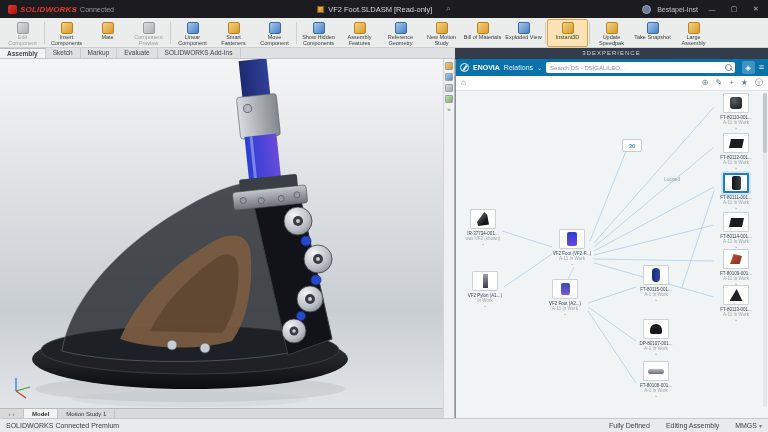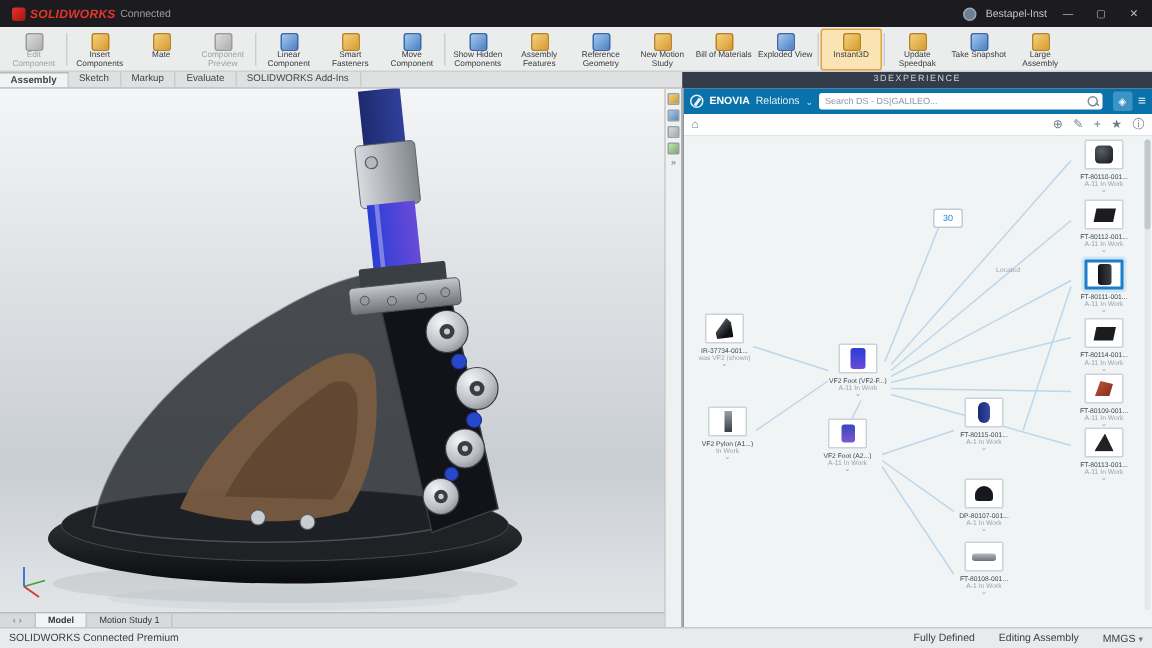--- a/index.html
+++ b/index.html
@@ -116,20 +116,25 @@
 </head>
 <body>
 
 <div class="app">
 
   <div class="titlebar">
     <div class="logo">
       <span class="logo-glyph"></span>
       <span class="brand">SOLIDWORKS</span>
       <span class="brand-suffix">Connected</span>
+    </div>
+    <div class="doc-cluster">
+      <span class="doc-icon"></span>
+      <span class="doc-title">VF2 Foot.SLDASM [Read-only]</span>
+      <span class="tb-search">⌕</span>
     </div>
     <div class="tb-right">
       <span class="avatar"></span>
       <span class="user-name">Bestapel-Inst</span>
       <span class="winbtn">—</span>
       <span class="winbtn">▢</span>
       <span class="winbtn close">✕</span>
     </div>
   </div>
 

